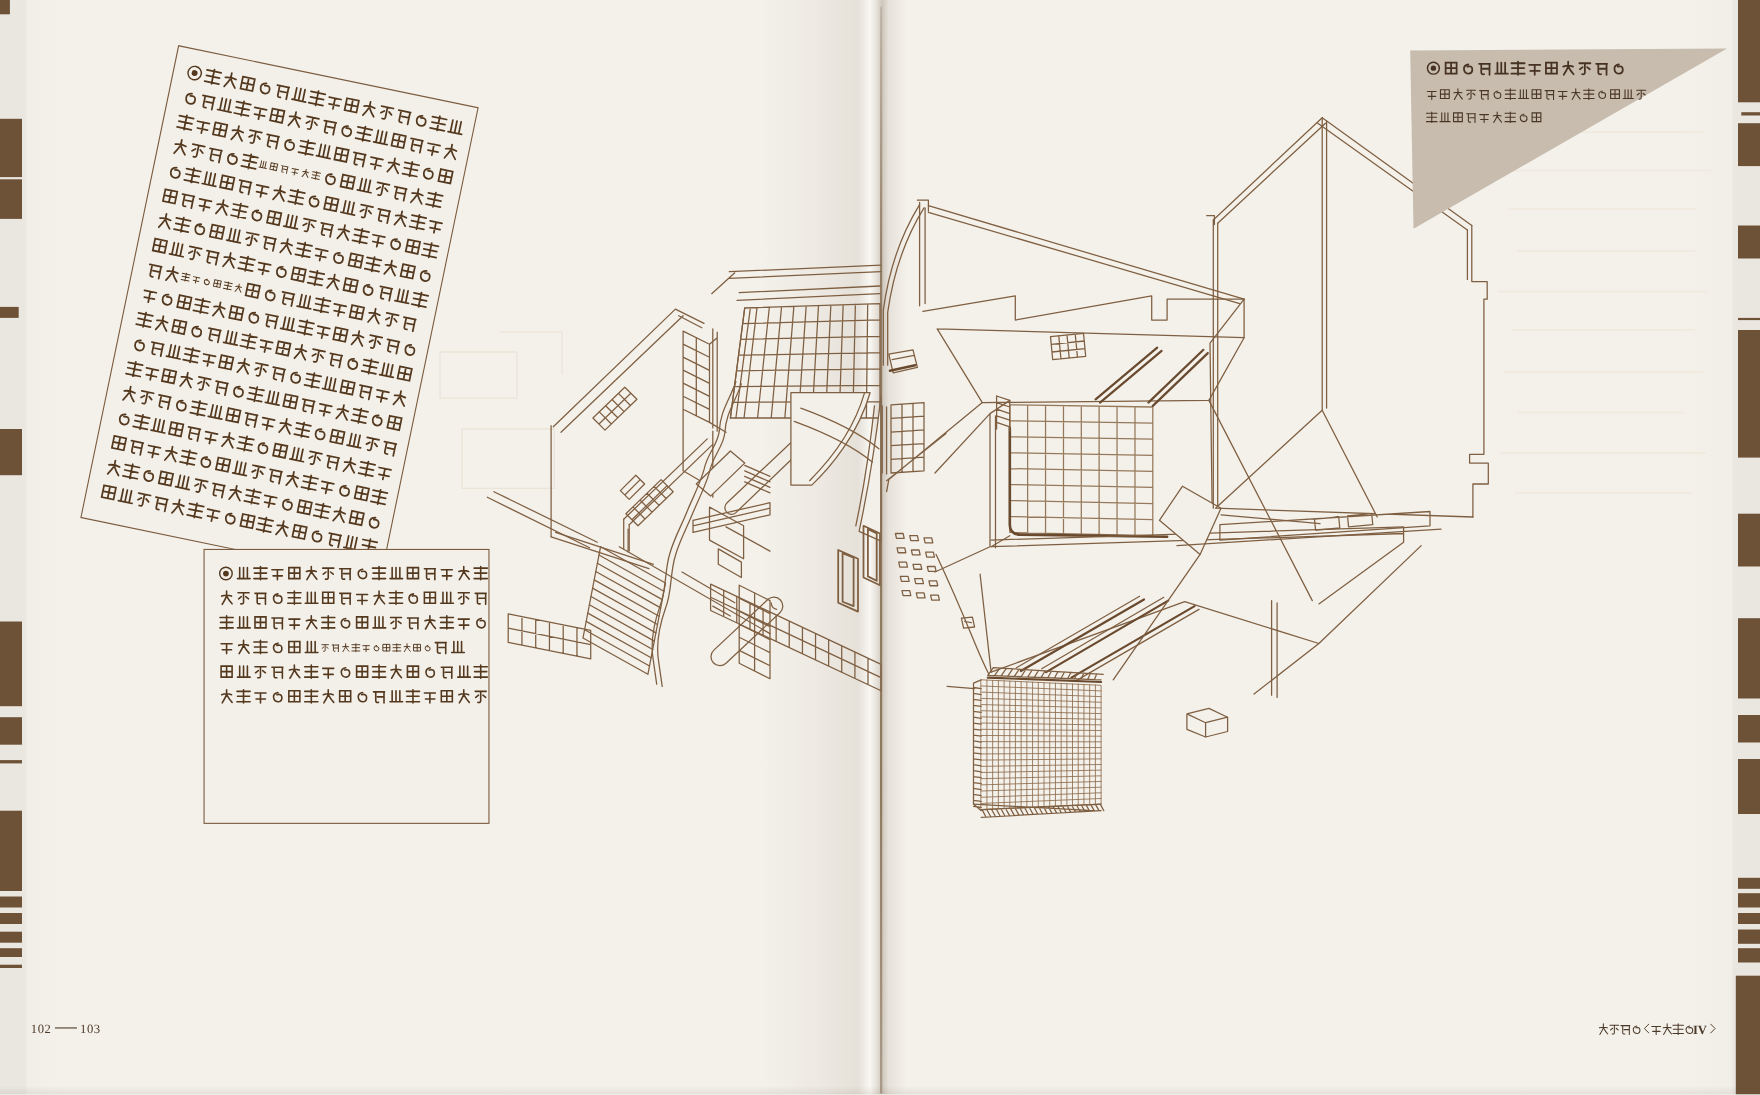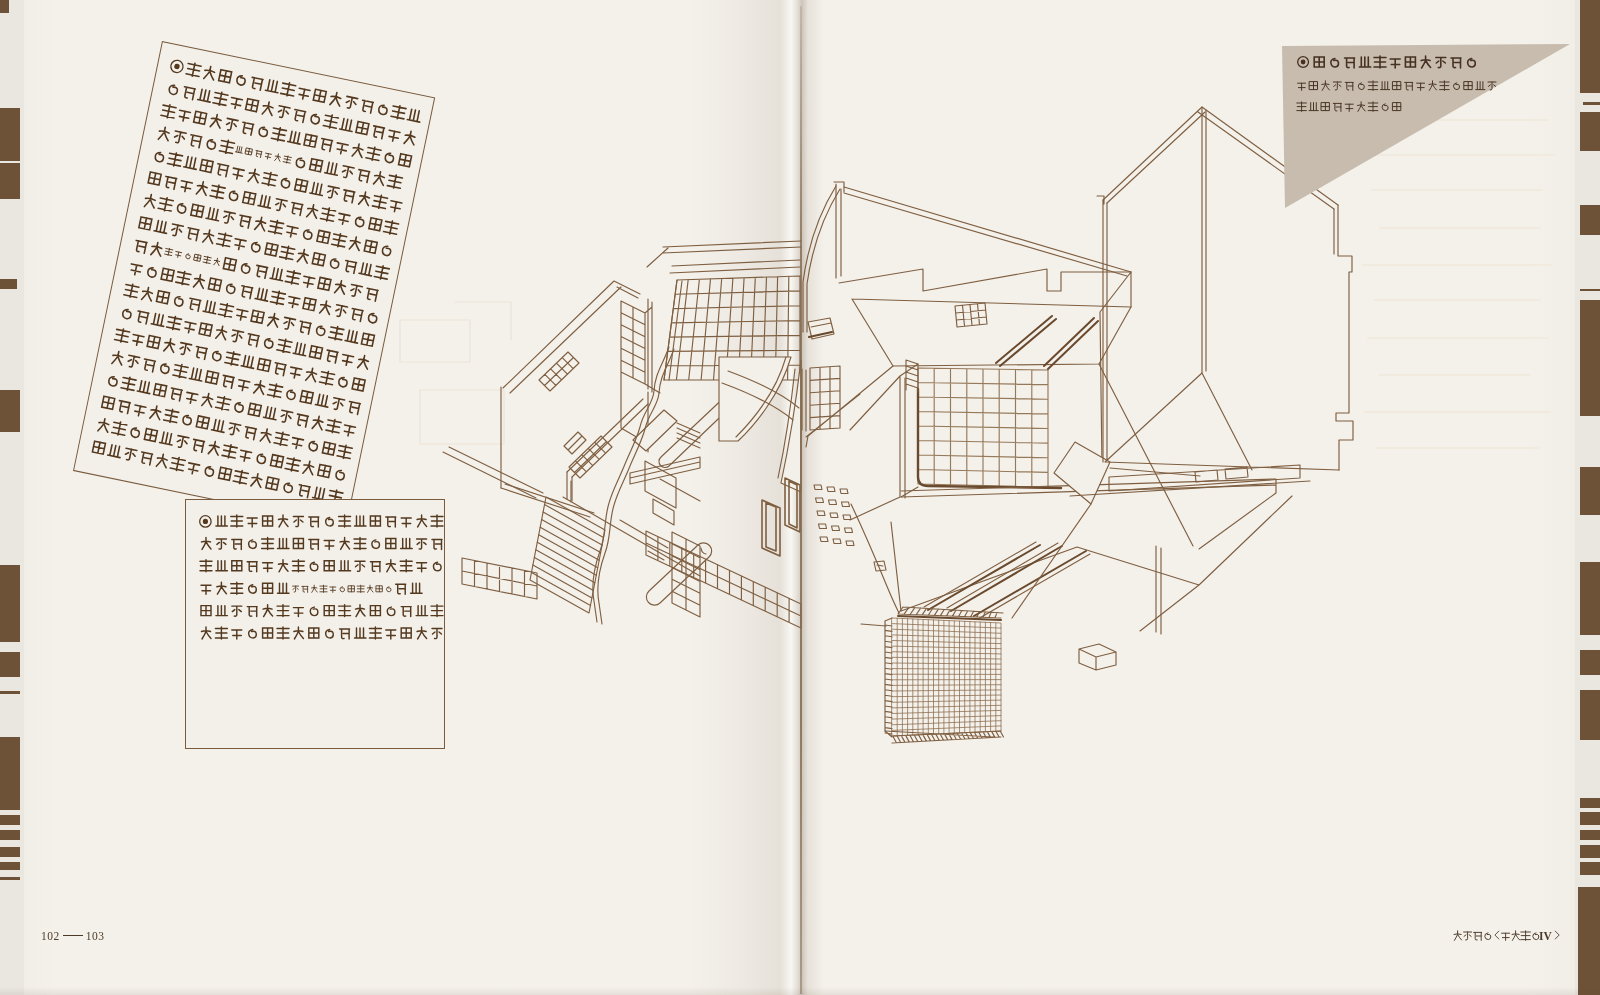--- a/index.html
+++ b/index.html
@@ -639,21 +639,21 @@
           <use href="#g2" transform="translate(213.2,126) scale(1)"></use>
           <use href="#g4" transform="translate(228.6,126) scale(1)"></use>
           <use href="#g8" transform="translate(244,126) scale(1)"></use>
         </g>
       </svg></div>
 
 <div style="position:absolute;left:0;top:987px;width:1600px;height:8px;background:linear-gradient(180deg,rgba(0,0,0,0),rgba(90,70,50,0.10))"></div>
 
 <div style="position:absolute;left:800px;top:6px;width:2px;height:988px;background:linear-gradient(180deg,rgba(130,105,78,0.22),rgba(130,105,78,0.8) 25%,rgba(130,105,78,0.85) 72%,rgba(130,105,78,0.5))"></div>
 
-<div class="ftr" style="left:41px;top:930px;font-size:11.5px;letter-spacing:0.5px">102<span style="display:inline-block;width:20px;border-top:1px solid #4c3a28;vertical-align:4px;margin:0 3px"></span>103</div>
+<div class="ftr" style="left:28px;top:930px;font-size:11.5px;letter-spacing:0.5px">102<span style="display:inline-block;width:20px;border-top:1px solid #4c3a28;vertical-align:4px;margin:0 3px"></span>103</div>
 
 <svg class="ftr" style="position:absolute;left:1452px;top:927px" width="120" height="20" viewBox="0 0 120 20">
 <g fill="none" stroke="#4c3a28" color="#4c3a28" stroke-width="1.2" stroke-linecap="round">
 <use href="#g4" transform="translate(0,3) scale(0.8)"></use>
         <use href="#g8" transform="translate(10,3) scale(0.8)"></use>
         <use href="#g3" transform="translate(20,3) scale(0.8)"></use>
         <use href="#g5" transform="translate(30,3) scale(0.8)"></use>
         <use href="#gbL" transform="translate(40,3) scale(0.72)"></use>
         <use href="#g7" transform="translate(48,3) scale(0.8)"></use>
         <use href="#g4" transform="translate(58,3) scale(0.8)"></use>

